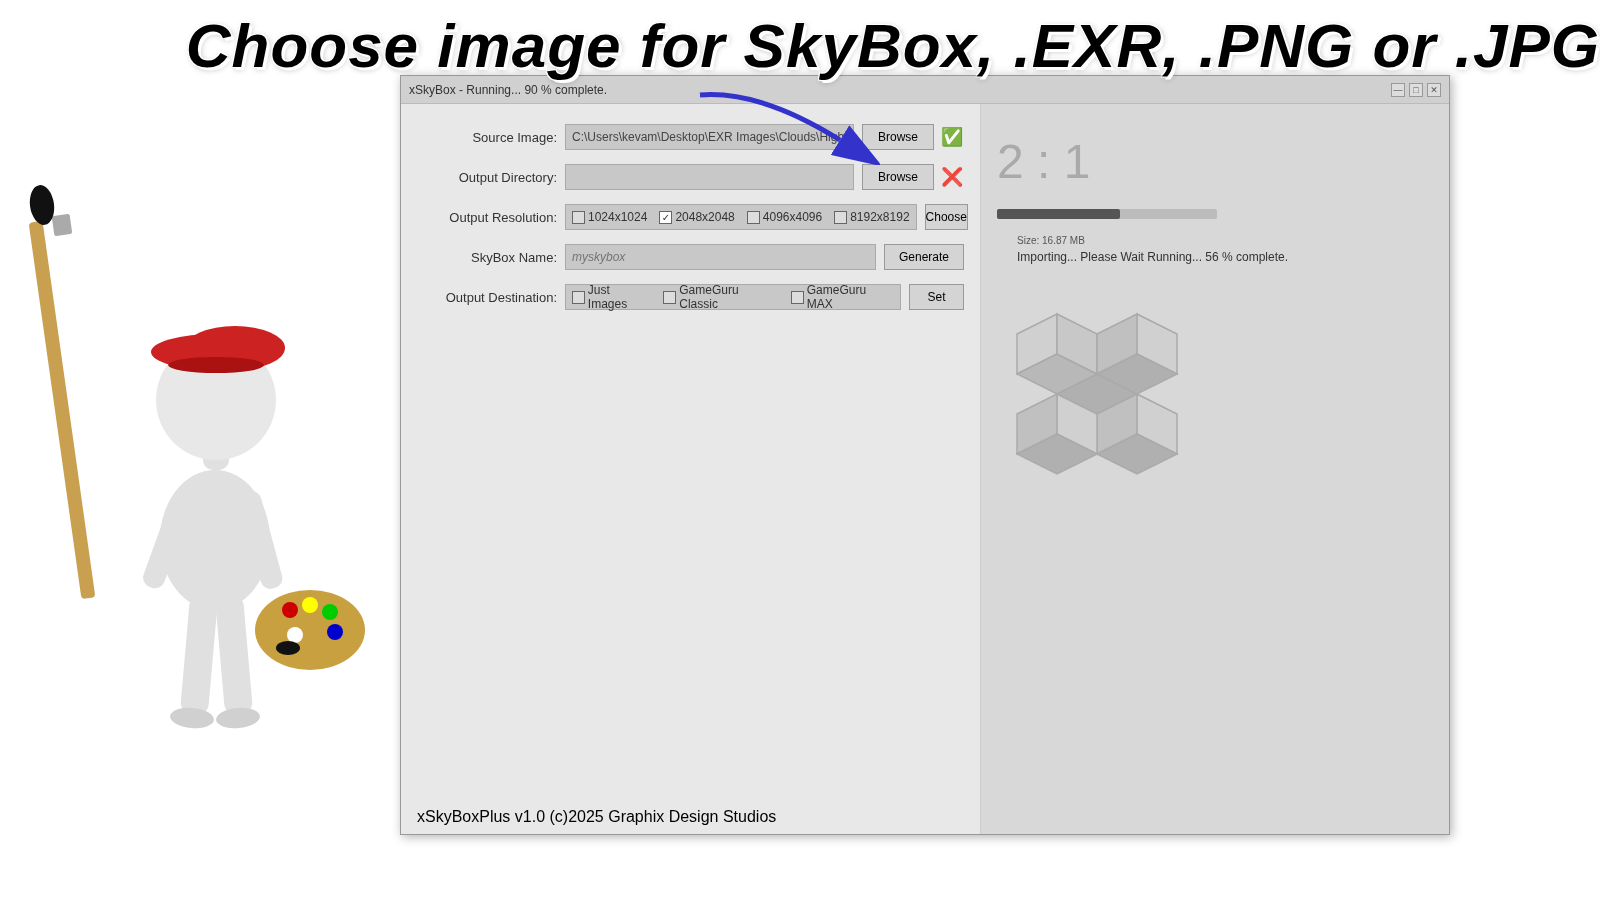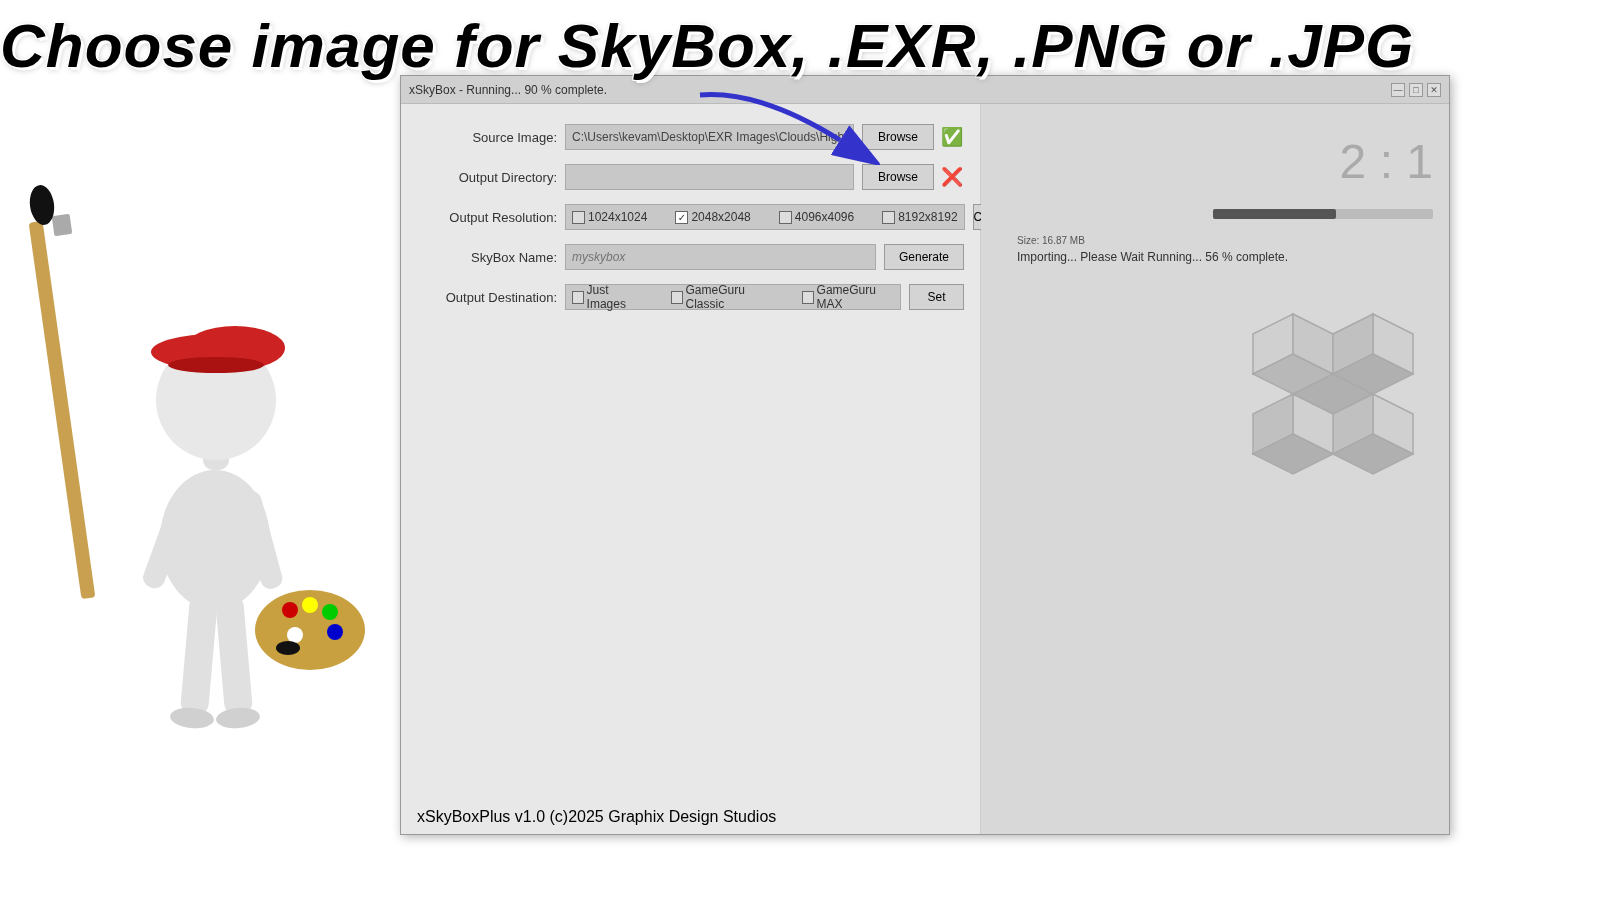--- a/index.html
+++ b/index.html
@@ -11,21 +11,21 @@
       overflow: hidden;
       position: relative;
     }
 
     
     .page-title {
       position: absolute;
       top: 10px;
       left: 0;
       right: 0;
-      text-align: left;
+      text-align: right;
       font-size: 62px;
       font-style: italic;
       font-weight: 900;
       color: #000;
       text-shadow: 3px 3px 0 #fff, -1px -1px 0 #fff, 1px -1px 0 #fff, -1px 1px 0 #fff, 2px 2px 6px rgba(0,0,0,0.3);
       letter-spacing: 1px;
       z-index: 10;
     }
 
     
@@ -151,21 +151,21 @@
 
     
     .checkbox-group {
       flex: 1;
       height: 26px;
       background: #c8c8c8;
       border: 1px solid #aaa;
       display: flex;
       align-items: center;
       padding: 0 6px;
-      gap: 28px;
+      gap: 12px;
       font-size: 12px;
       color: #333;
     }
     .checkbox-item {
       display: flex;
       align-items: center;
       gap: 3px;
     }
     .chk {
       width: 13px;
@@ -213,21 +213,21 @@
       align-items: center;
       justify-content: center;
     }
 
     
     .right-panel {
       flex: 1;
       background: #d8d8d8;
       display: flex;
       flex-direction: column;
-      align-items: flex-end;
+      align-items: flex-start;
       padding: 20px 16px;
       position: relative;
     }
 
     .ratio-display {
       font-size: 48px;
       font-weight: 300;
       color: #aaa;
       margin-top: 10px;
       margin-bottom: 20px;

